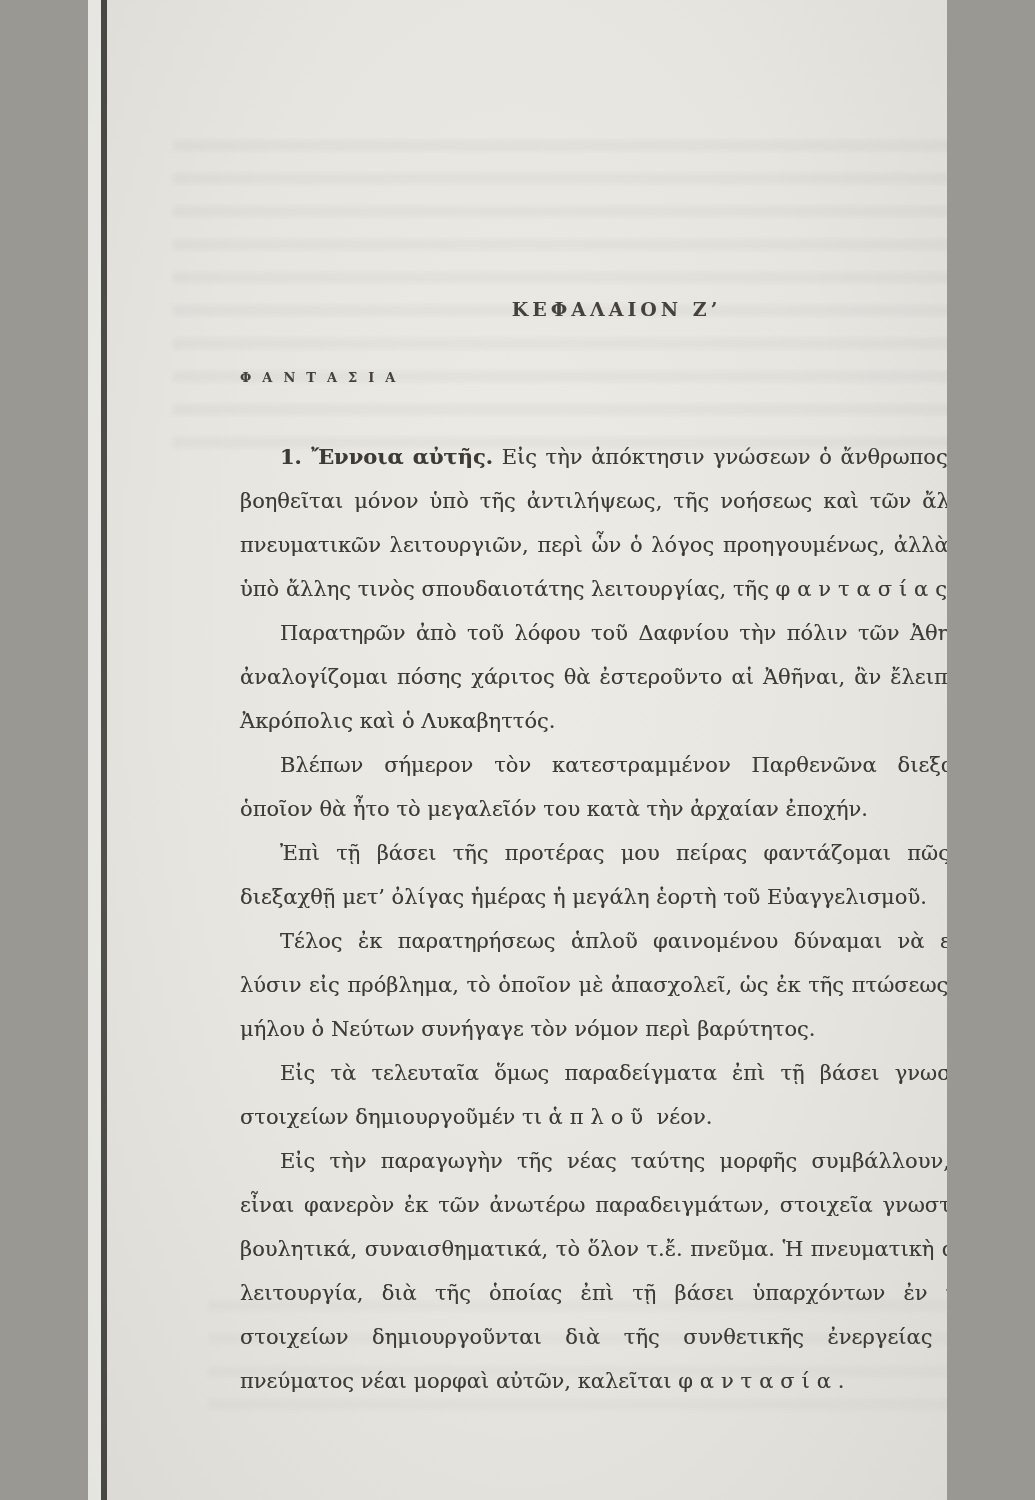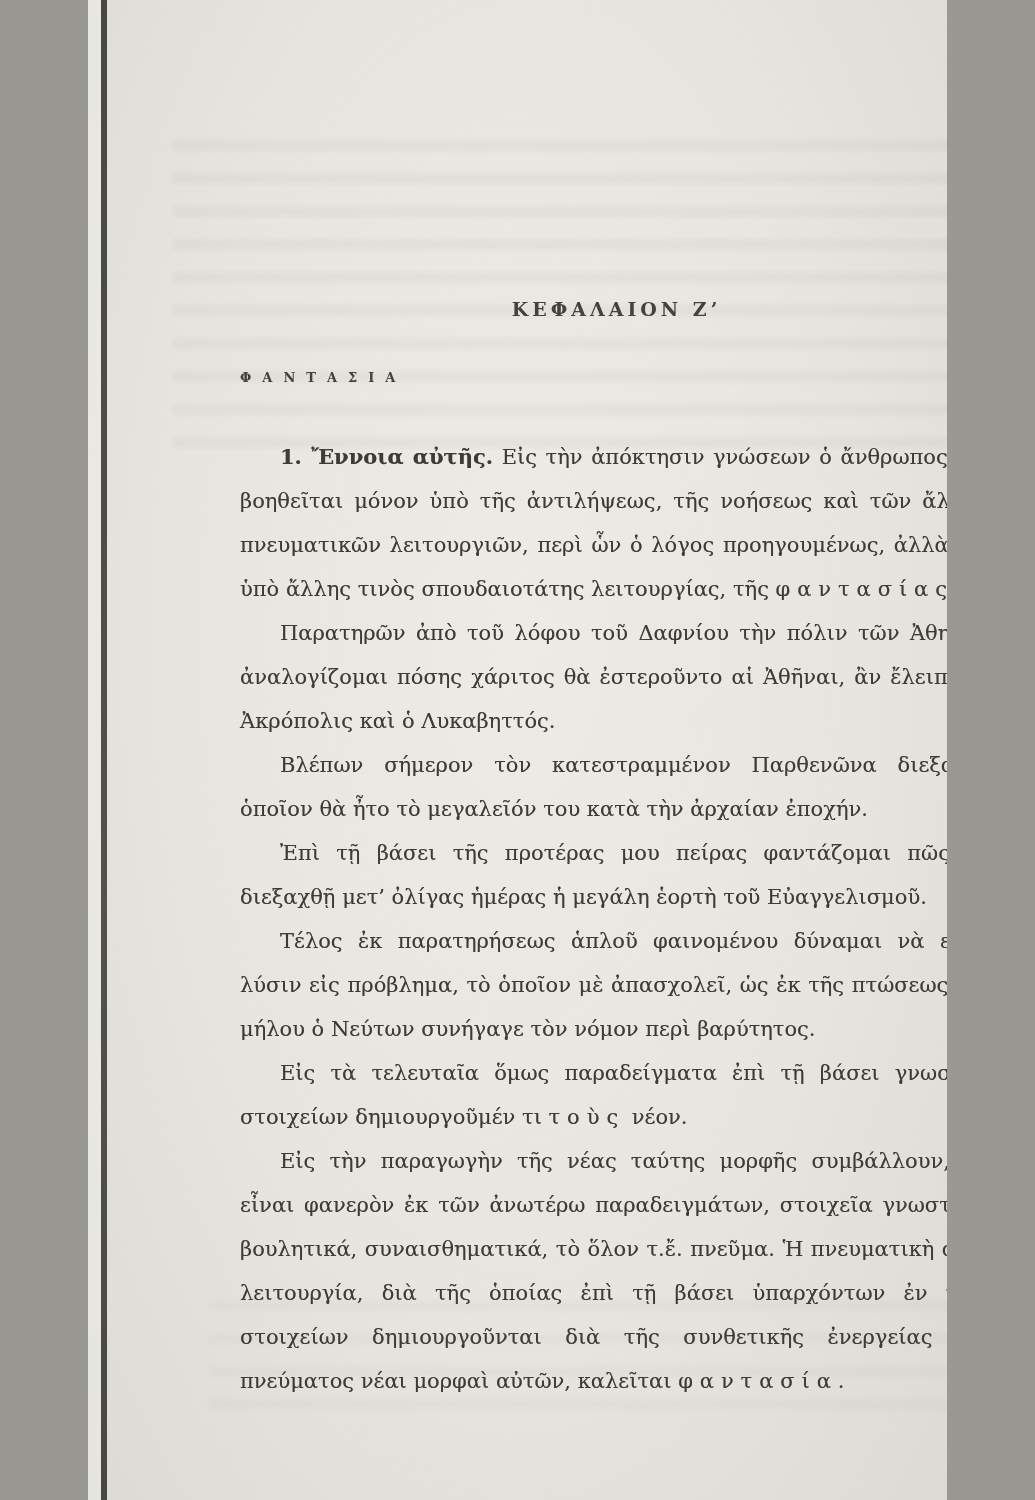--- a/index.html
+++ b/index.html
@@ -115,21 +115,21 @@
         <span>Ἐπὶ τῇ βάσει τῆς προτέρας μου πείρας φαντάζομαι πῶς θὰ διεξαχθῇ μετ’ ὀλίγας ἡμέρας ἡ μεγάλη ἑορτὴ τοῦ Εὐαγγελισμοῦ.</span>
       </p>
 
 
       <p>
         <span>Τέλος ἐκ παρατηρήσεως ἁπλοῦ φαινομένου δύναμαι νὰ εὕρω λύσιν εἰς πρόβλημα, τὸ ὁποῖον μὲ ἀπασχολεῖ, ὡς ἐκ τῆς πτώσεως τοῦ μήλου ὁ Νεύτων συνήγαγε τὸν νόμον περὶ βαρύτητος.</span>
       </p>
 
 
       <p>
-        <span>Εἰς τὰ τελευταῖα ὅμως παραδείγματα ἐπὶ τῇ βάσει γνωστῶν στοιχείων δημιουργοῦμέν τι </span><span class="sp">τοὺς</span><span> νέον.</span>
+        <span>Εἰς τὰ τελευταῖα ὅμως παραδείγματα ἐπὶ τῇ βάσει γνωστῶν στοιχείων δημιουργοῦμέν τι </span><span class="sp">ἁπλοῦ</span><span> νέον.</span>
       </p>
 
       <p>
         <span>Εἰς τὴν παραγωγὴν τῆς νέας ταύτης μορφῆς συμβάλλουν, ὡς εἶναι φανερὸν ἐκ τῶν ἀνωτέρω παραδειγμάτων, στοιχεῖα γνωστικά, βουλητικά, συναισθηματικά, τὸ ὅλον τ.ἔ. πνεῦμα. </span><span class="it">Ἡ πνευματικὴ αὕτη λειτουργία, διὰ τῆς ὁποίας ἐπὶ τῇ βάσει ὑπαρχόντων ἐν ἡμῖν στοιχείων δημιουργοῦνται διὰ τῆς συνθετικῆς ἐνεργείας τοῦ πνεύματος νέαι μορφαὶ αὐτῶν, καλεῖται </span><span class="it sp">φαντασία</span><span class="it">.</span>
       </p>
 
     </div>
   </div>
 </div>
 

